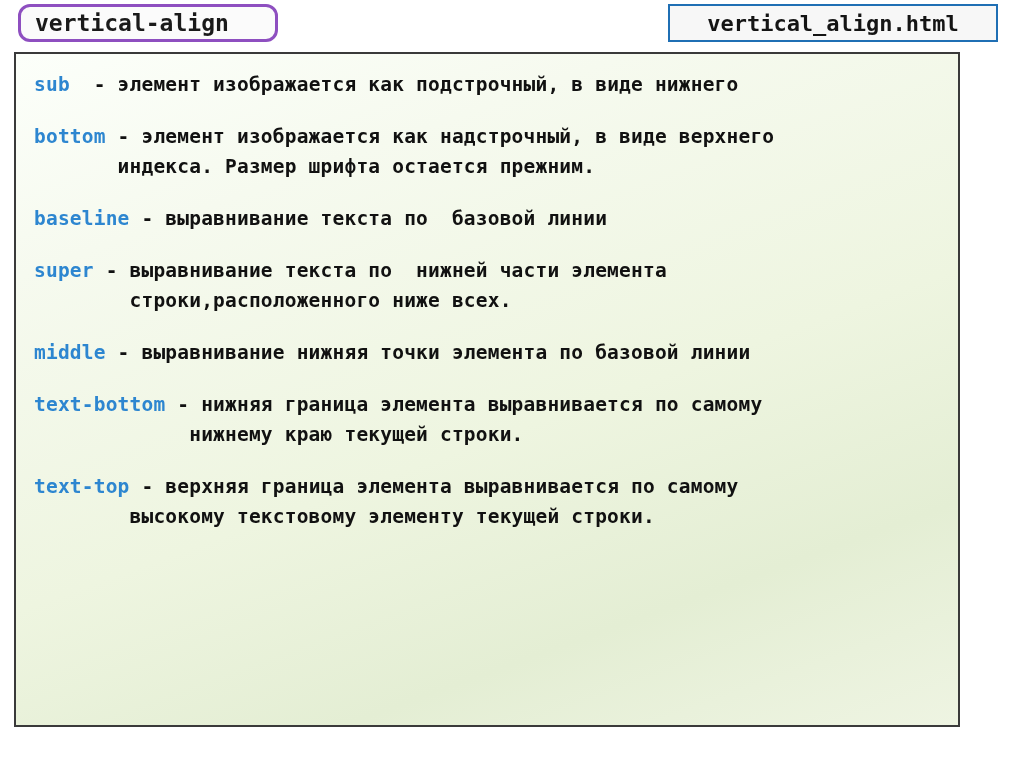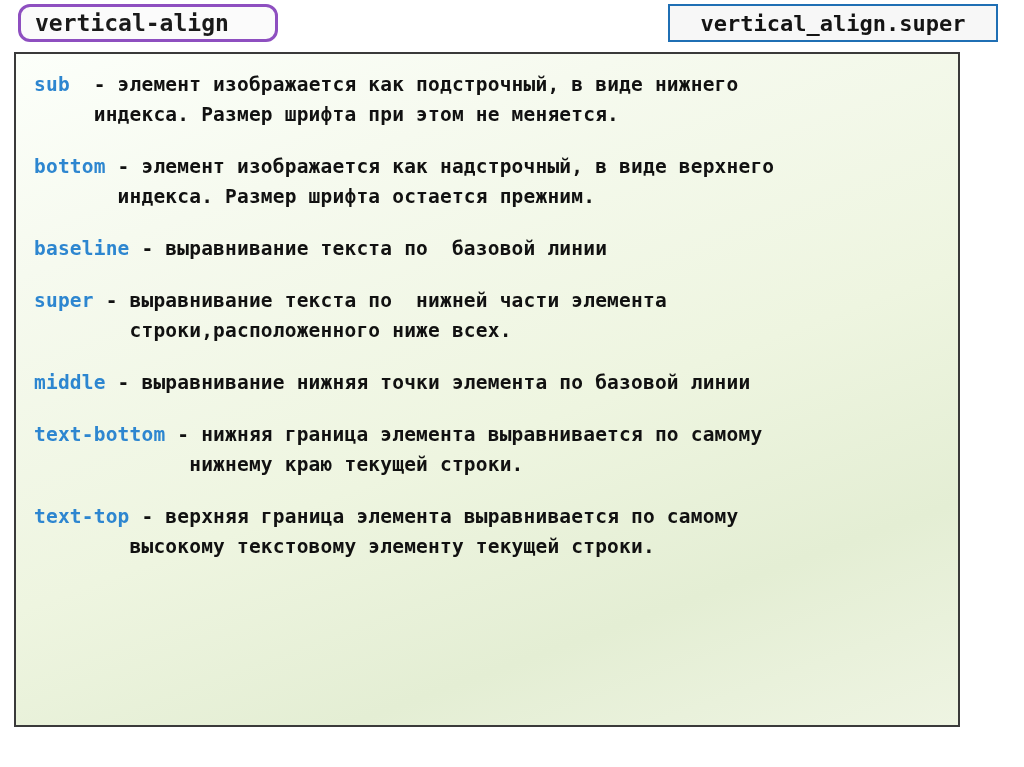--- a/index.html
+++ b/index.html
@@ -103,28 +103,27 @@
   .spacer-md { height: 22px; }
 </style>
 </head>
 <body>
 
 <div id="slide-title-box">
   <span class="title-text">vertical-align</span>
 </div>
 
 <div id="file-name-box">
-  <span class="file-text">vertical_align.super</span>
+  <span class="file-text">vertical_align.html</span>
 </div>
 
 <div id="content-panel">
 
   <div class="prop-block">
     <div class="prop-line"><span class="kw">sub</span><span>  - элемент изображается как подстрочный, в виде нижнего</span></div>
-    <div class="prop-line indent">     индекса. Размер шрифта при этом не меняется.</div>
   </div>
   <div class="spacer-md"></div>
 
   <div class="prop-block">
     <div class="prop-line"><span class="kw">bottom</span><span> - элемент изображается как надстрочный, в виде верхнего</span></div>
     <div class="prop-line indent">       индекса. Размер шрифта остается прежним.</div>
   </div>
   <div class="spacer-md"></div>
 
   <div class="prop-block">

